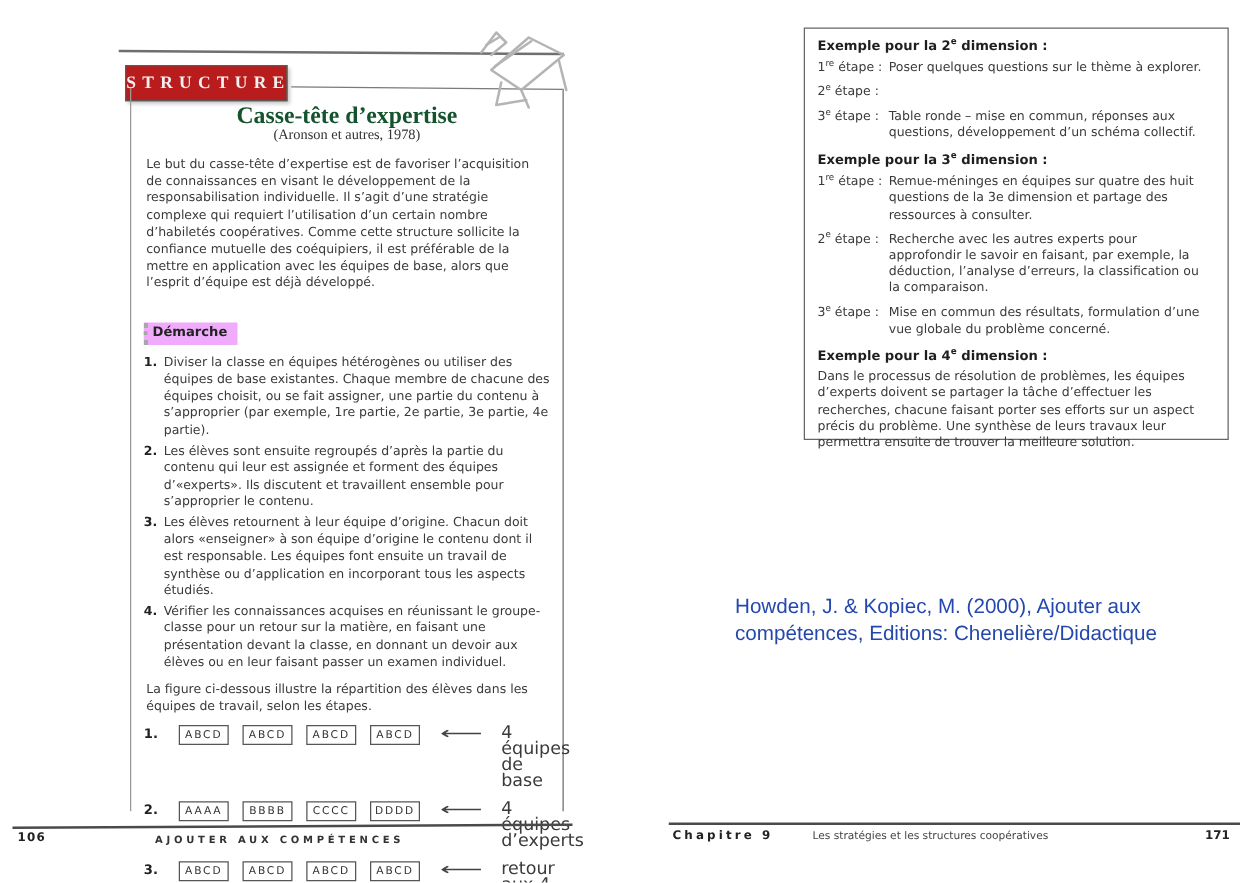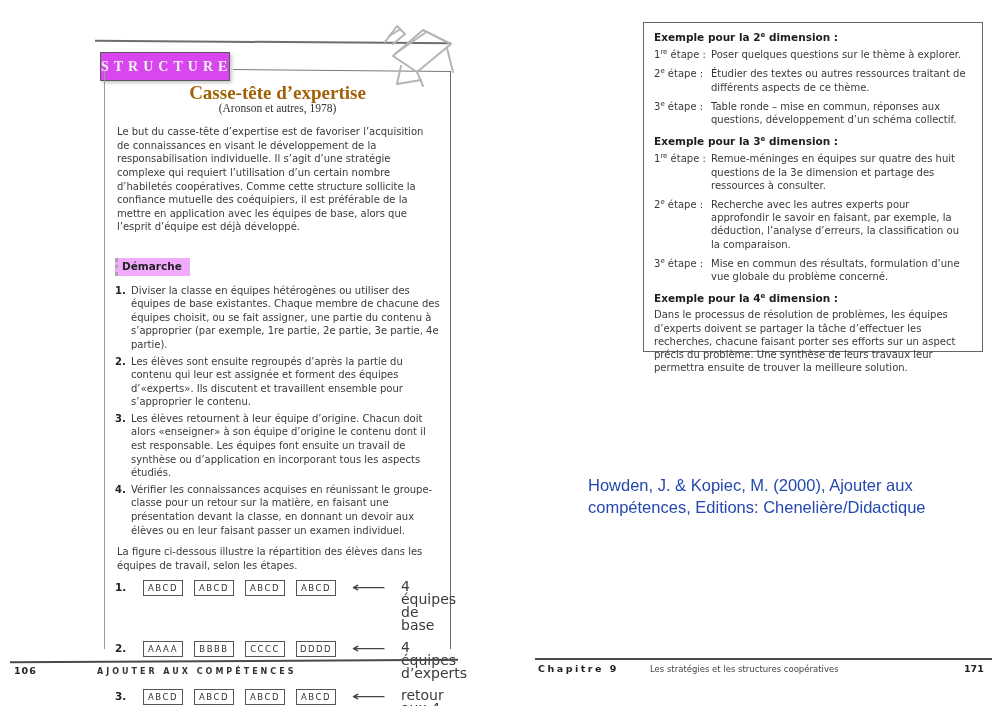--- a/index.html
+++ b/index.html
@@ -4,34 +4,34 @@
 <style>
   html,body{margin:0;padding:0;}
   body{
     width:1000px;height:706px;position:relative;background:#ffffff;
     font-family:"DejaVu Sans",sans-serif;color:#3a3a3a;overflow:hidden;
   }
   
   .top-rule{position:absolute;left:95px;top:41px;width:356px;height:2px;background:#6f6f6f;transform:rotate(0.4deg);}
   .structure-badge{
     position:absolute;left:100px;top:52px;width:128px;height:27px;
-    background:#d946ef;border:1px solid #5a5a5a;box-shadow:2px 2px 3px #c9c9c9;
+    background:#b91c1c;border:1px solid #5a5a5a;box-shadow:2px 2px 3px #c9c9c9;
     color:#f1f1f1;font-family:"Liberation Serif","DejaVu Serif",serif;
     font-size:14px;letter-spacing:5px;text-align:center;line-height:27px;font-weight:bold;
   }
   .rule2{position:absolute;left:233px;top:70px;width:217px;height:1px;background:#7a7a7a;transform:rotate(0.5deg);}
   .desk-sketch{position:absolute;left:363px;top:20px;}
   .content-box{
     position:absolute;left:104px;top:71px;width:347px;height:578px;
     border-left:1px solid #9a9a9a;border-right:1px solid #6d6d6d;
     padding:0 10px;box-sizing:border-box;font-size:10px;line-height:13.6px;
   }
   .page-title{
     text-align:center;font-family:"Liberation Serif","DejaVu Serif",serif;
-    font-size:19px;font-weight:bold;color:#a16207;margin:15px 0 2px;
+    font-size:19px;font-weight:bold;color:#14532d;margin:15px 0 2px;
   }
   .page-subtitle{text-align:center;font-family:"Liberation Serif","DejaVu Serif",serif;font-size:11.5px;color:#333;}
   .intro{margin:10px 2px 20px;}
   .demarche-heading{
     display:inline-block;background:#f0abfc;border-left:3px dotted #a8a8a8;
     font-weight:bold;font-size:10.5px;color:#222;padding:2px 8px 2px 4px;margin:4px 0 5px;
   }
   .d-item{display:flex;margin:3px 0;}
   .d-num{flex:0 0 16px;font-weight:bold;color:#222;}
   .d-text{flex:1;}
@@ -59,21 +59,21 @@
   .ex-paragraph{margin:2px 0 12px;}
   .citation{
     position:absolute;left:588px;top:474px;width:366px;
     font-family:"Liberation Sans","DejaVu Sans",sans-serif;
     font-size:16.5px;line-height:22px;color:#2548ae;
   }
   .citation span{display:block;}
   
   .footer-rule-left{position:absolute;left:10px;top:660px;width:448px;height:2px;background:#4a4a4a;transform:rotate(-0.3deg);}
   .footer-left-pagenum{position:absolute;left:14px;top:665px;font-size:9.5px;font-weight:bold;letter-spacing:1px;color:#222;}
-  .footer-left-title{position:absolute;left:97px;top:667px;font-size:8px;font-weight:bold;letter-spacing:3px;color:#333;}
+  .footer-left-title{position:absolute;left:124px;top:667px;font-size:8px;font-weight:bold;letter-spacing:3px;color:#333;}
   .footer-rule-right{position:absolute;left:535px;top:658px;width:457px;height:2px;background:#4a4a4a;}
   .footer-chapter{position:absolute;left:538px;top:663px;font-size:9.5px;font-weight:bold;letter-spacing:2.5px;color:#222;}
   .footer-section{position:absolute;left:650px;top:664px;font-size:8.5px;color:#444;}
   .footer-right-pagenum{position:absolute;left:964px;top:663px;font-size:9.5px;font-weight:bold;color:#222;}
 </style>
 </head>
 <body>
 
 <div class="top-rule"></div>
 
@@ -163,21 +163,20 @@
 
   <div class="ex-heading first">
     <span>Exemple pour la 2</span><sup>e</sup><span> dimension :</span>
   </div>
   <div class="step">
     <span class="step-label"><span>1</span><sup>re</sup><span> étape :</span></span>
     <span class="step-text">Poser quelques questions sur le thème à explorer.</span>
   </div>
   <div class="step">
     <span class="step-label"><span>2</span><sup>e</sup><span> étape :</span></span>
-    <span class="step-text">Étudier des textes ou autres ressources traitant de différents aspects de ce thème.</span>
   </div>
   <div class="step">
     <span class="step-label"><span>3</span><sup>e</sup><span> étape :</span></span>
     <span class="step-text">Table ronde – mise en commun, réponses aux questions, développement d’un schéma collectif.</span>
   </div>
 
   <div class="ex-heading">
     <span>Exemple pour la 3</span><sup>e</sup><span> dimension :</span>
   </div>
   <div class="step">

